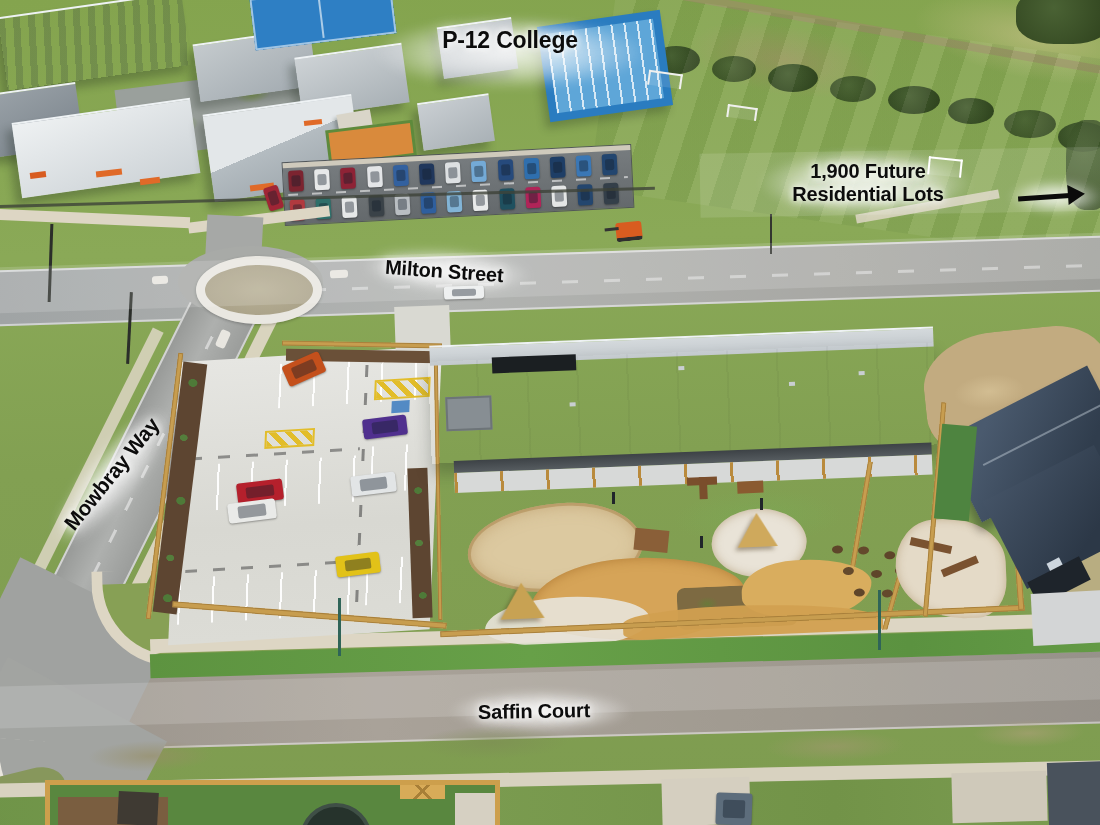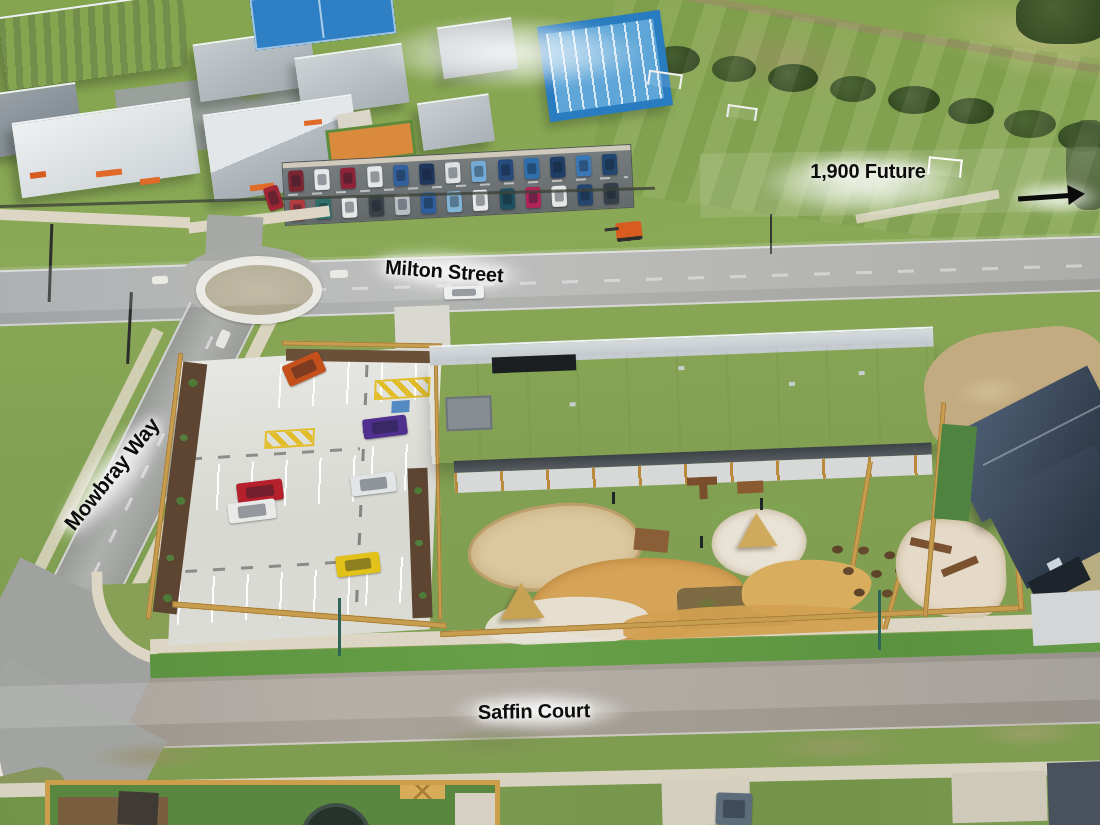--- a/index.html
+++ b/index.html
@@ -281,23 +281,25 @@
   <div class="band" style="left:-20px;top:672px;width:1140px;height:42px;transform:rotate(-1.5deg);"></div>
   <div class="band" style="left:700px;top:150px;width:440px;height:64px;transform:rotate(-1deg);opacity:.8;"></div>
   <div class="glow" style="left:372px;top:16px;width:275px;height:74px;"></div>
   <div class="glow" style="left:758px;top:150px;width:215px;height:66px;"></div>
   <div class="glow" style="left:1008px;top:180px;width:95px;height:34px;"></div>
   <div class="glow" style="left:362px;top:248px;width:170px;height:46px;transform:rotate(4deg);"></div>
   <div class="glow" style="left:27px;top:450px;width:170px;height:54px;transform:rotate(-51deg);"></div>
   <div class="glow" style="left:448px;top:690px;width:185px;height:42px;"></div>
 
   <div class="label" style="left:385px;top:28px;width:250px;font-size:23px;line-height:25px;">
+    <span>P-12 College</span>
   </div>
   <div class="label" style="left:768px;top:160px;width:200px;font-size:20px;line-height:23px;">
     <span>1,900 Future</span>
+    <span>Residential Lots</span>
   </div>
   <div class="a" style="left:1018px;top:184px;width:72px;height:24px;transform:rotate(-4deg);">
     <div class="a" style="left:0;top:10px;width:52px;height:5px;background:#0b0b0b;"></div>
     <div class="a" style="left:50px;top:2px;width:0;height:0;border-top:10px solid transparent;border-bottom:10px solid transparent;border-left:17px solid #0b0b0b;"></div>
   </div>
   <div class="label" style="left:385px;top:260px;font-size:20px;transform:rotate(4deg);">Milton Street</div>
   <div class="label" style="left:37px;top:462px;width:150px;font-size:21px;transform:rotate(-51deg);">
     <span>Mowbray Way</span>
   </div>
   <div class="label" style="left:478px;top:700px;font-size:20px;transform:rotate(-1deg);">Saffin Court</div>

